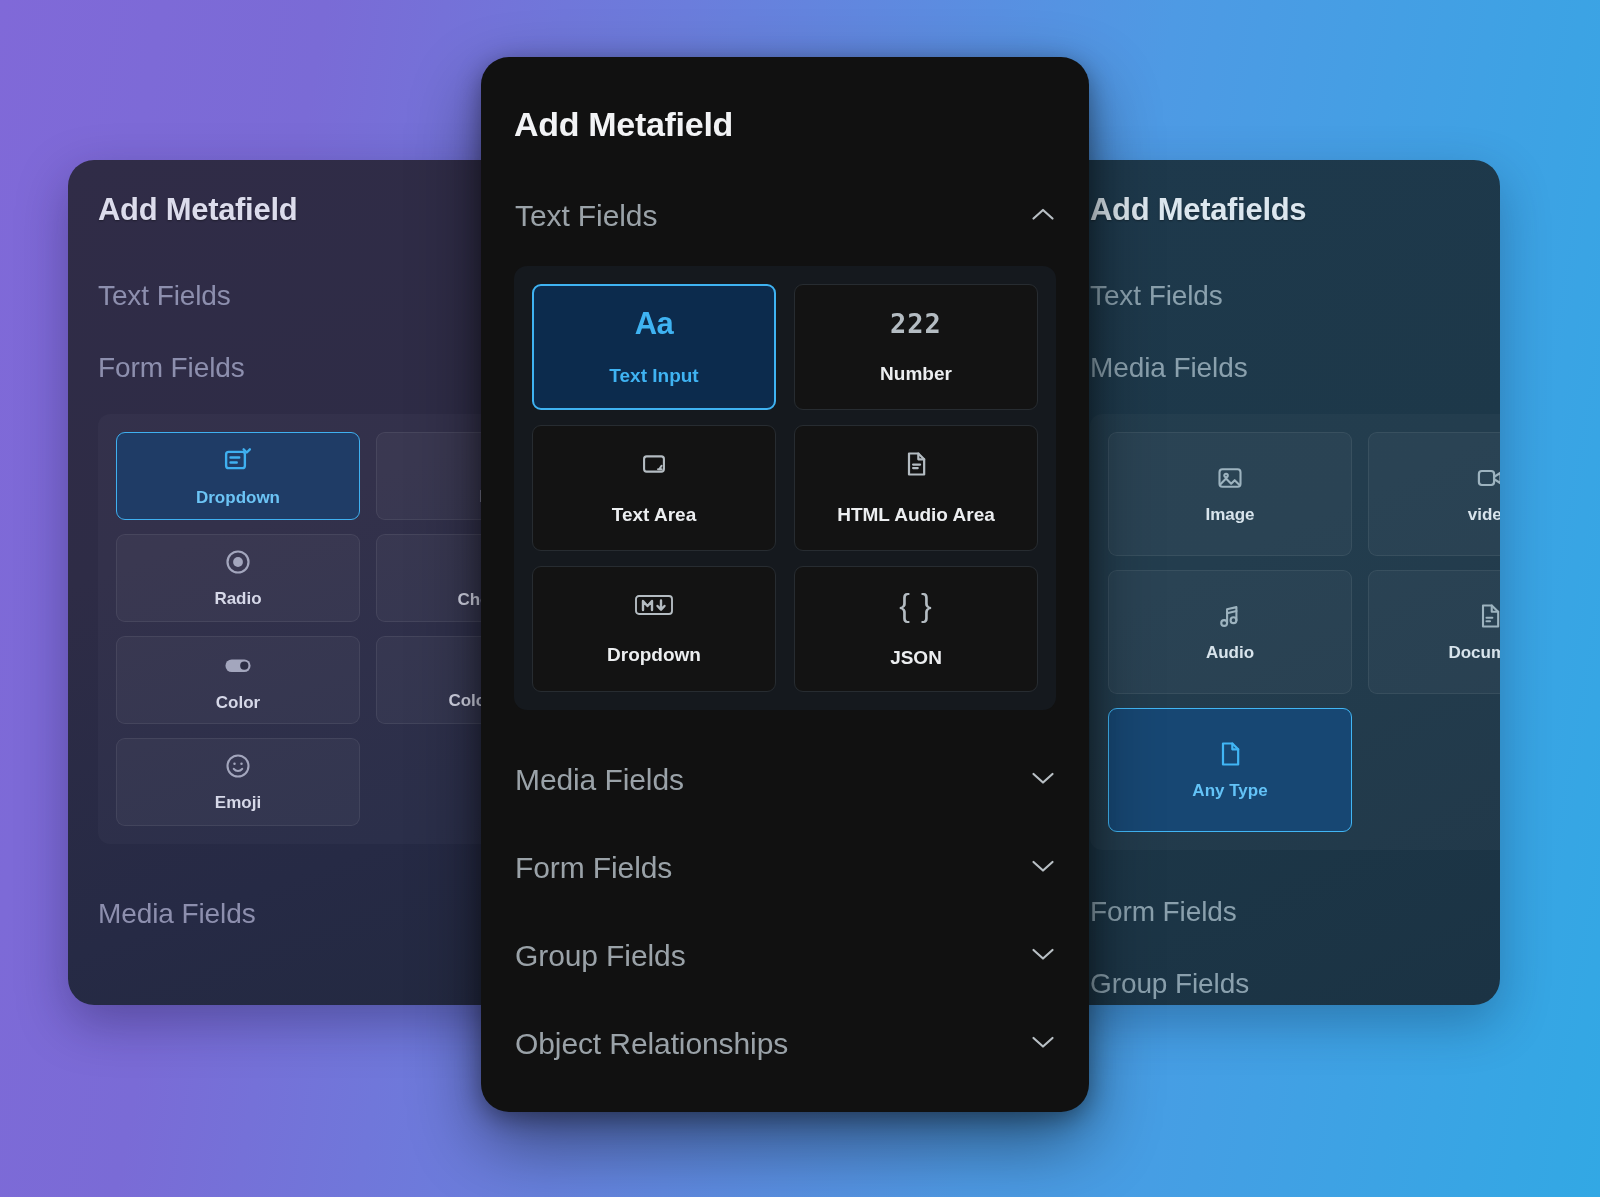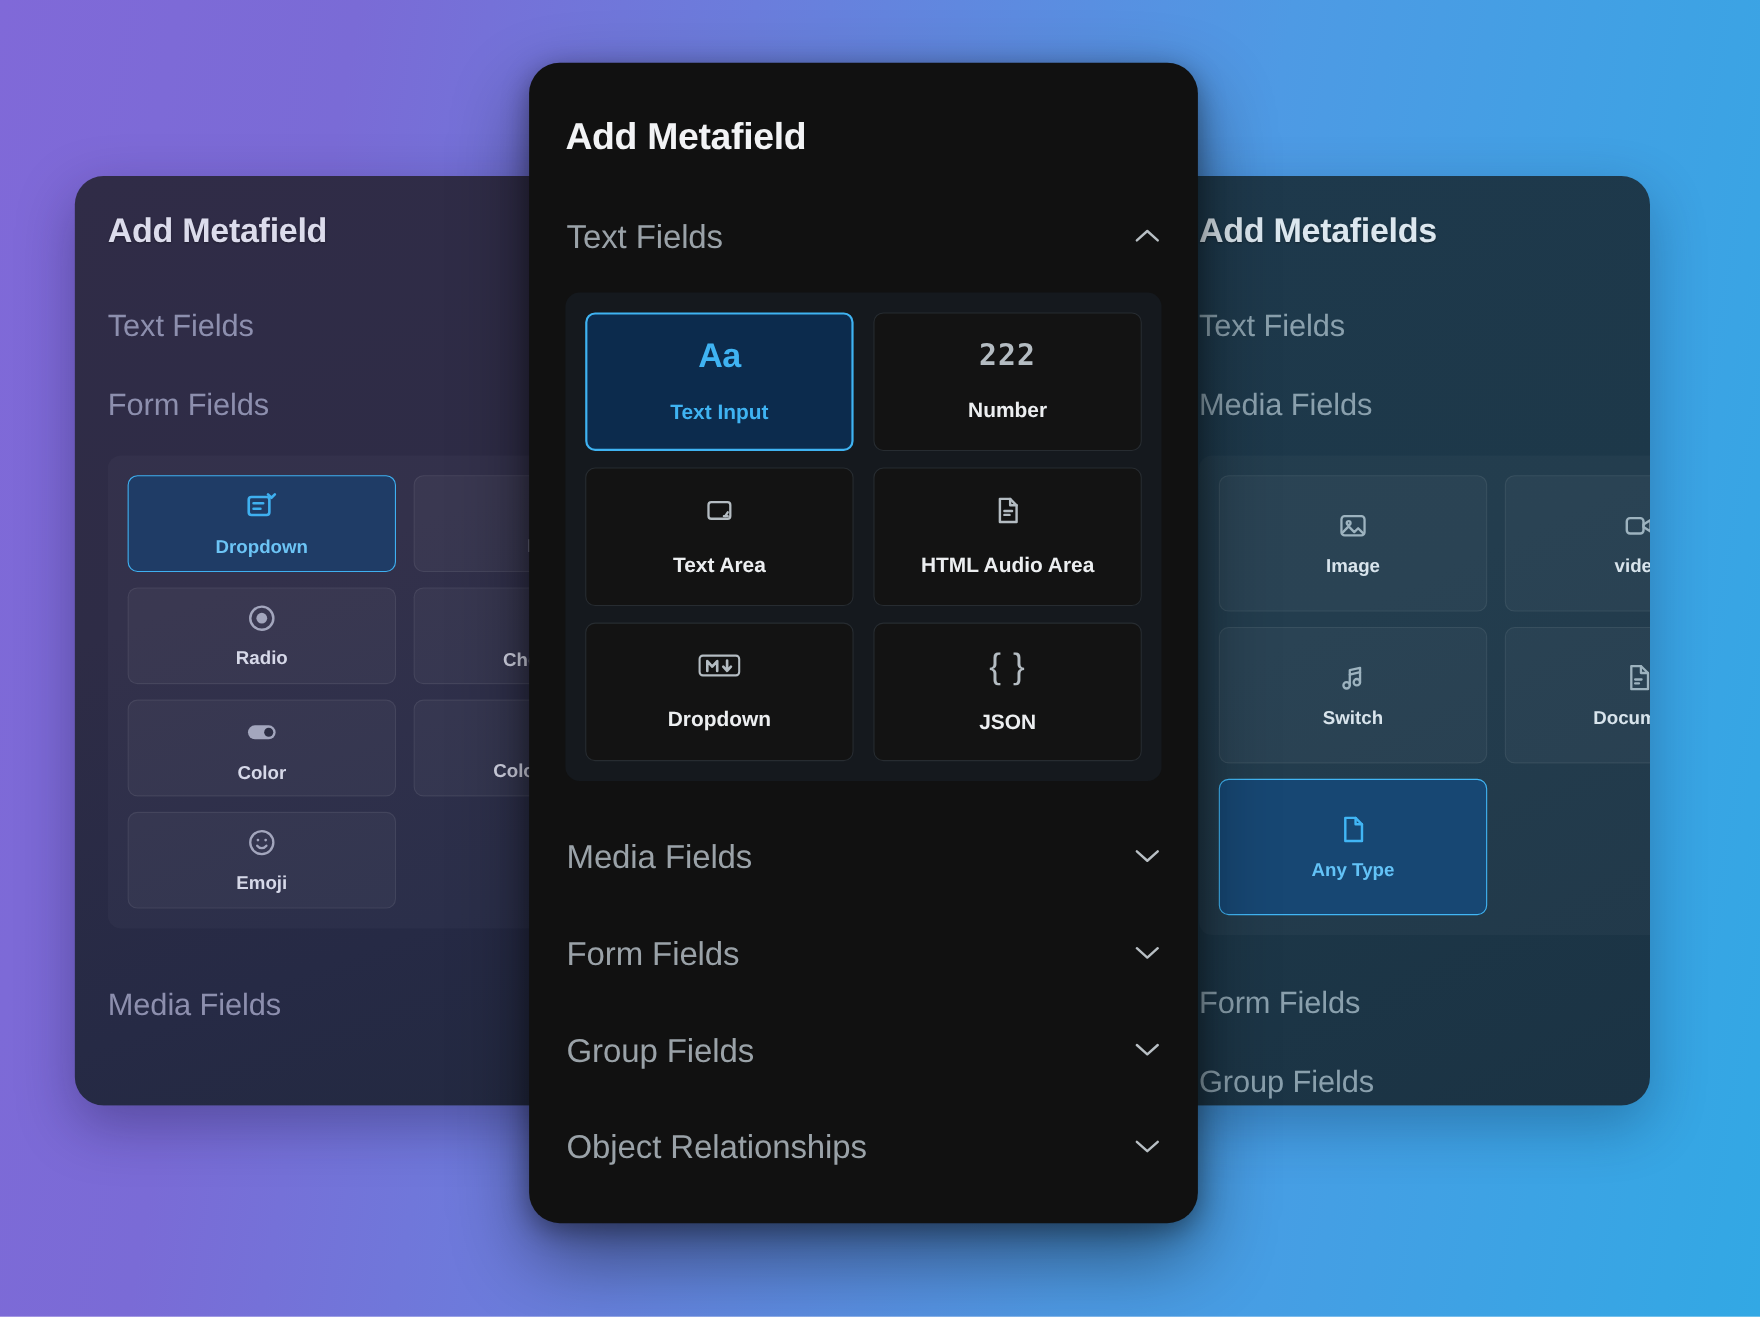--- a/index.html
+++ b/index.html
@@ -364,21 +364,21 @@
 
       <div class="tile">
         <span class="tile-icon">
           <svg width="28" height="28" viewBox="0 0 24 24" fill="none" stroke-width="1.8" stroke-linecap="round" stroke-linejoin="round">
             <path d="M9.5 18V6.2l8-1.8v11.2"></path>
               <circle cx="7" cy="18" r="2.5"></circle>
               <circle cx="15" cy="15.6" r="2.5"></circle>
               <path d="M9.5 9.6l8-1.8"></path>
           </svg>
         </span>
-        <span class="tile-label">Switch</span>
+        <span class="tile-label">Audio</span>
       </div>
 
       <div class="tile">
         <span class="tile-icon">
           <svg width="28" height="28" viewBox="0 0 24 24" fill="none" stroke-width="1.8" stroke-linecap="round" stroke-linejoin="round">
             <path d="M6 3h7.5L19 8.4V21H6z"></path>
               <path d="M13.5 3v5.4H19"></path>
               <path d="M9 13.5h5M9 16.5h3"></path>
           </svg>
         </span>

